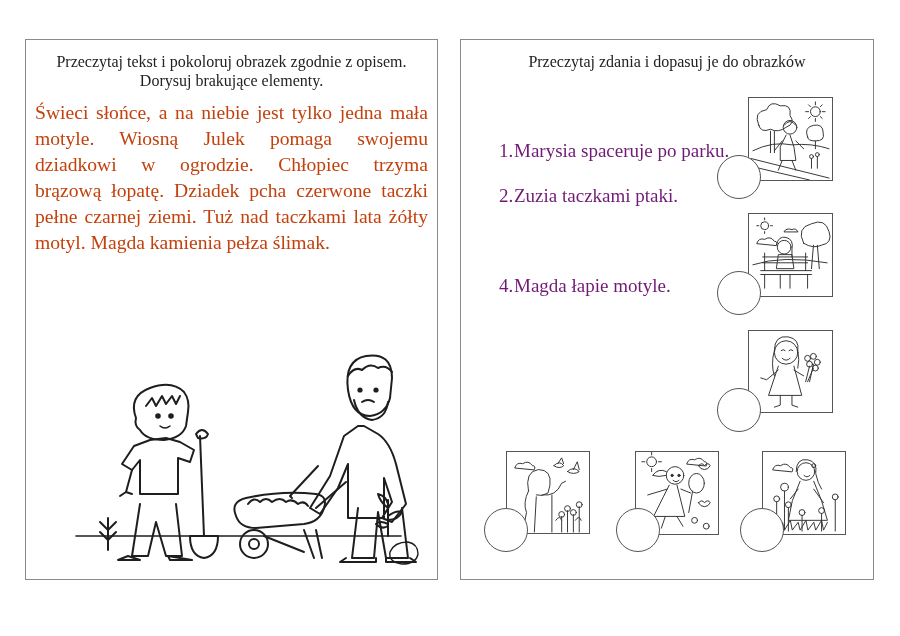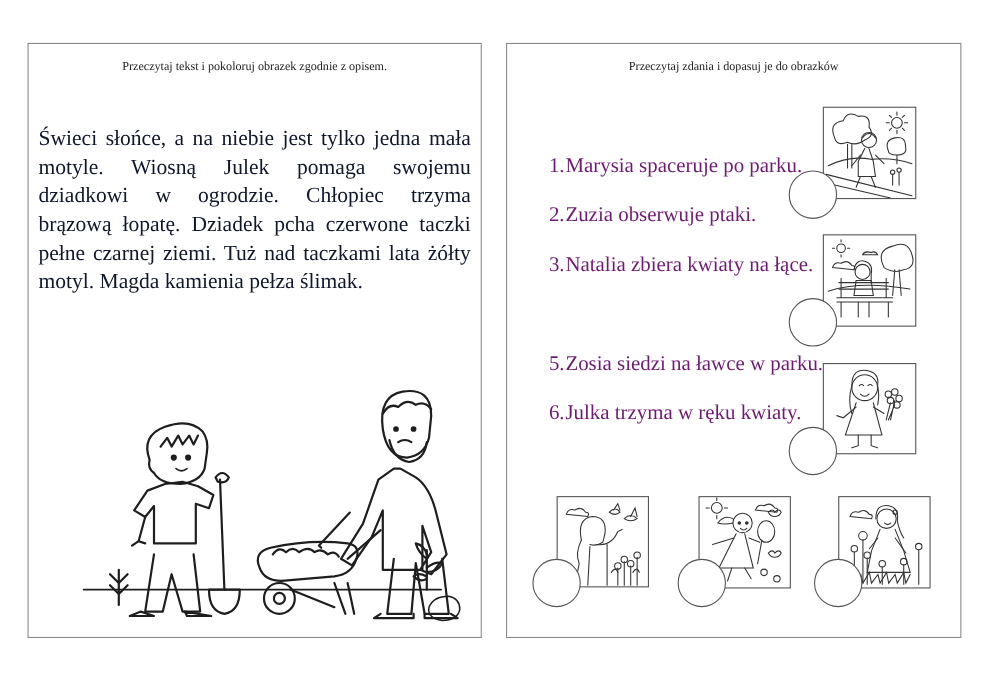--- a/index.html
+++ b/index.html
@@ -1,38 +1,39 @@
 <!DOCTYPE html>
 <html><head>
 <meta charset="utf-8">
 <style>
   html, body { margin: 0; padding: 0; background: #ffffff; }
   body { width: 900px; height: 636px; position: relative; overflow: hidden; font-family: "Liberation Serif", "DejaVu Serif", serif; color: #1a1a1a; }
   .panel { position: absolute; border: 1.5px solid #8a8a8a; background: #fff; box-sizing: border-box; }
   #left-panel { left: 25px; top: 39px; width: 413px; height: 541px; }
   #right-panel { left: 460px; top: 39px; width: 414px; height: 541px; }
-  .instr { position: absolute; left: 0; right: 0; text-align: center; font-size: 11px; line-height: 19px; color: #222; }
+  .instr { position: absolute; left: 0; right: 0; text-align: center; font-size: 16px; line-height: 19px; color: #222; }
   #left-panel .instr { top: 12px; }
   #right-panel .instr { top: 12px; }
-  .story { position: absolute; left: 9px; width: 393px; top: 74px; font-size: 19.6px; line-height: 26px; text-align: justify; color: #0f172a; }
+  .story { position: absolute; left: 9px; width: 393px; top: 60px; font-size: 19.6px; line-height: 26px; text-align: justify; color: #c2410c; }
   .story-line { display: block; text-align: justify; text-align-last: justify; white-space: nowrap; }
   .story-line.last { text-align-last: left; }
   .illus { position: absolute; }
   .sentence { position: absolute; left: 38px; font-size: 19px; color: #701a75; white-space: nowrap; }
   .sentence .num { display: inline-block; width: 15px; }
   .pic { position: absolute; border: 1.3px solid #555; background: #fff; box-sizing: border-box; overflow: hidden; }
   .pic svg { display: block; width: 100%; height: 100%; }
   .circle { position: absolute; width: 44px; height: 44px; border: 1.2px solid #555; border-radius: 50%; background: #fff; box-sizing: border-box; }
 </style>
 </head>
 <body>
 
 <div id="left-panel" class="panel">
   <div class="instr">
     <div>Przeczytaj tekst i pokoloruj obrazek zgodnie z opisem.</div>
+    <div>Dorysuj brakujące elementy.</div>
   </div>
   <div class="story">
     <span class="story-line">Świeci słońce, a na niebie jest tylko jedna mała</span>
     <span class="story-line">motyle. Wiosną Julek pomaga swojemu</span>
     <span class="story-line">dziadkowi w ogrodzie. Chłopiec trzyma</span>
     <span class="story-line">brązową łopatę. Dziadek pcha czerwone taczki</span>
     <span class="story-line">pełne czarnej ziemi. Tuż nad taczkami lata żółty</span>
     <span class="story-line last">motyl. Magda kamienia pełza ślimak.</span>
   </div>
 
@@ -105,30 +106,24 @@
   </svg>
 </div>
 
 <div id="right-panel" class="panel">
   <div class="instr">Przeczytaj zdania i dopasuj je do obrazków</div>
 
   <div class="sentence" style="top:100px;">
     <span class="num">1.</span><span>Marysia spaceruje po parku.</span>
   </div>
   <div class="sentence" style="top:145px;">
-    <span class="num">2.</span><span>Zuzia obserwuje ptaki.</span>
-  </div>
-  <div class="sentence" style="top:190px;">
-    <span class="num">3.</span><span>Natalia zbiera kwiaty na łące.</span>
-  </div>
-  <div class="sentence" style="top:280px;">
-    <span class="num">5.</span><span>Zosia siedzi na ławce w parku.</span>
-  </div>
-  <div class="sentence" style="top:325px;">
-    <span class="num">6.</span><span>Julka trzyma w ręku kwiaty.</span>
+    <span class="num">2.</span><span>Zuzia taczkami ptaki.</span>
+  </div>
+  <div class="sentence" style="top:235px;">
+    <span class="num">4.</span><span>Magda łapie motyle.</span>
   </div>
 
   <div class="pic" style="left:287px; top:57px; width:85px; height:84px;">
     <svg viewBox="0 0 85 84" fill="none" stroke="#333" stroke-width="1" stroke-linecap="round">
       <path d="M4 54 q20 -10 40 -6 q20 -2 38 4"></path>
       <path d="M2 62 l80 20 M2 70 l60 14"></path>
       <path d="M10 28 q-6 -14 8 -16 q4 -10 14 -4 q12 -2 10 10 q6 8 -4 12 q-8 6 -16 2 q-10 4 -12 -4 z"></path>
       <path d="M22 34 l0 22 M26 34 l0 22"></path>
       <circle cx="68" cy="14" r="5"></circle>
       <path d="M68 4 l0 3 M68 21 l0 3 M58 14 l3 0 M75 14 l3 0 M61 7 l2 2 M73 19 l2 2 M61 21 l2 -2 M73 9 l2 -2"></path>

